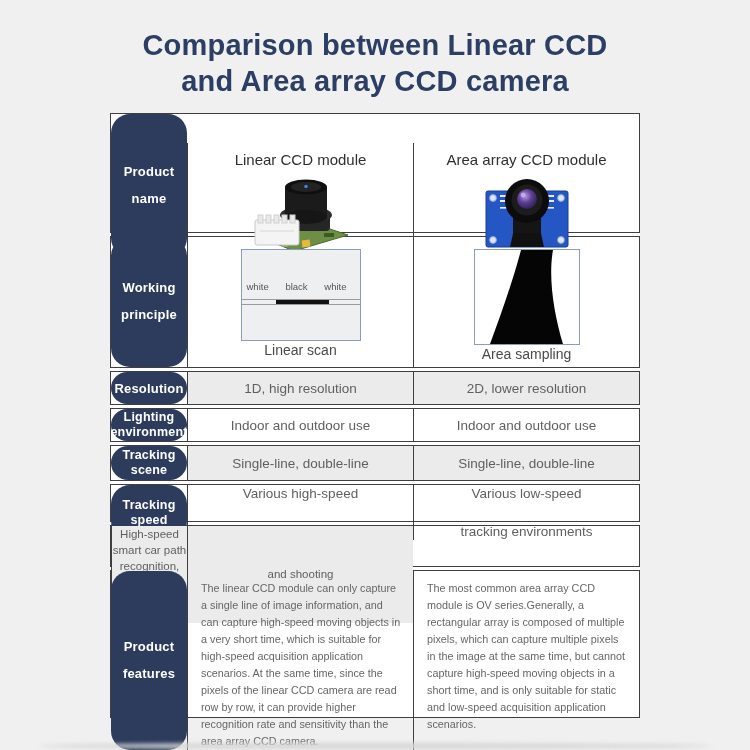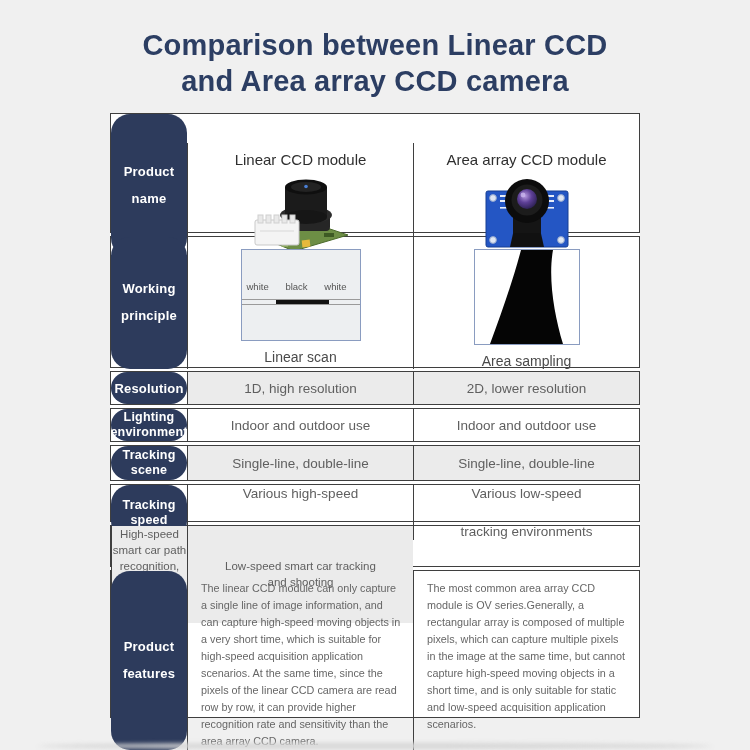--- a/index.html
+++ b/index.html
@@ -99,21 +99,21 @@
   .d1-bar {
     position:absolute; left:29%; width:45%; top:1px; height:4px;
     background:#111;
   }
   .diagram2 {
     width:106px; height:96px;
     background:#ffffff;
     border:1px solid #8a9cc0;
   }
   .diagram2 svg { display:block; width:100%; height:100%; }
-  .caption { margin-top:8px; font-size:14px; color:#4a4a4a; }
+  .caption { margin-top:1px; font-size:14px; color:#4a4a4a; }
 
   
   .two-line { line-height:1.3;gap:20px; }
   .cell-app { font-size:11.5px; line-height:1.4; }
 
   
   .cell-feat {
     align-items:flex-start;
     justify-content:flex-start;
     text-align:left;
@@ -281,21 +281,20 @@
         <span>tracking environments</span>
       </div>
     </div>
 
     <div class="row r-app alt">
       <div class="cell cell-app">
         <span>High-speed smart car path</span>
         <span>recognition, tracking, obstacle avoidance</span>
       </div>
       <div class="cell cell-app">
-        <span>Low-speed smart car tracking</span>
         <span>and shooting</span>
       </div>
     </div>
 
     <div class="row r-features">
       <div class="label loose">
         <span>Product</span>
         <span>features</span>
       </div>
       <div class="cell cell-feat">The linear CCD module can only capture a single line of image information, and can capture high-speed moving objects in a very short time, which is suitable for high-speed acquisition application scenarios. At the same time, since the pixels of the linear CCD camera are read row by row, it can provide higher recognition rate and sensitivity than the area array CCD camera.</div>

